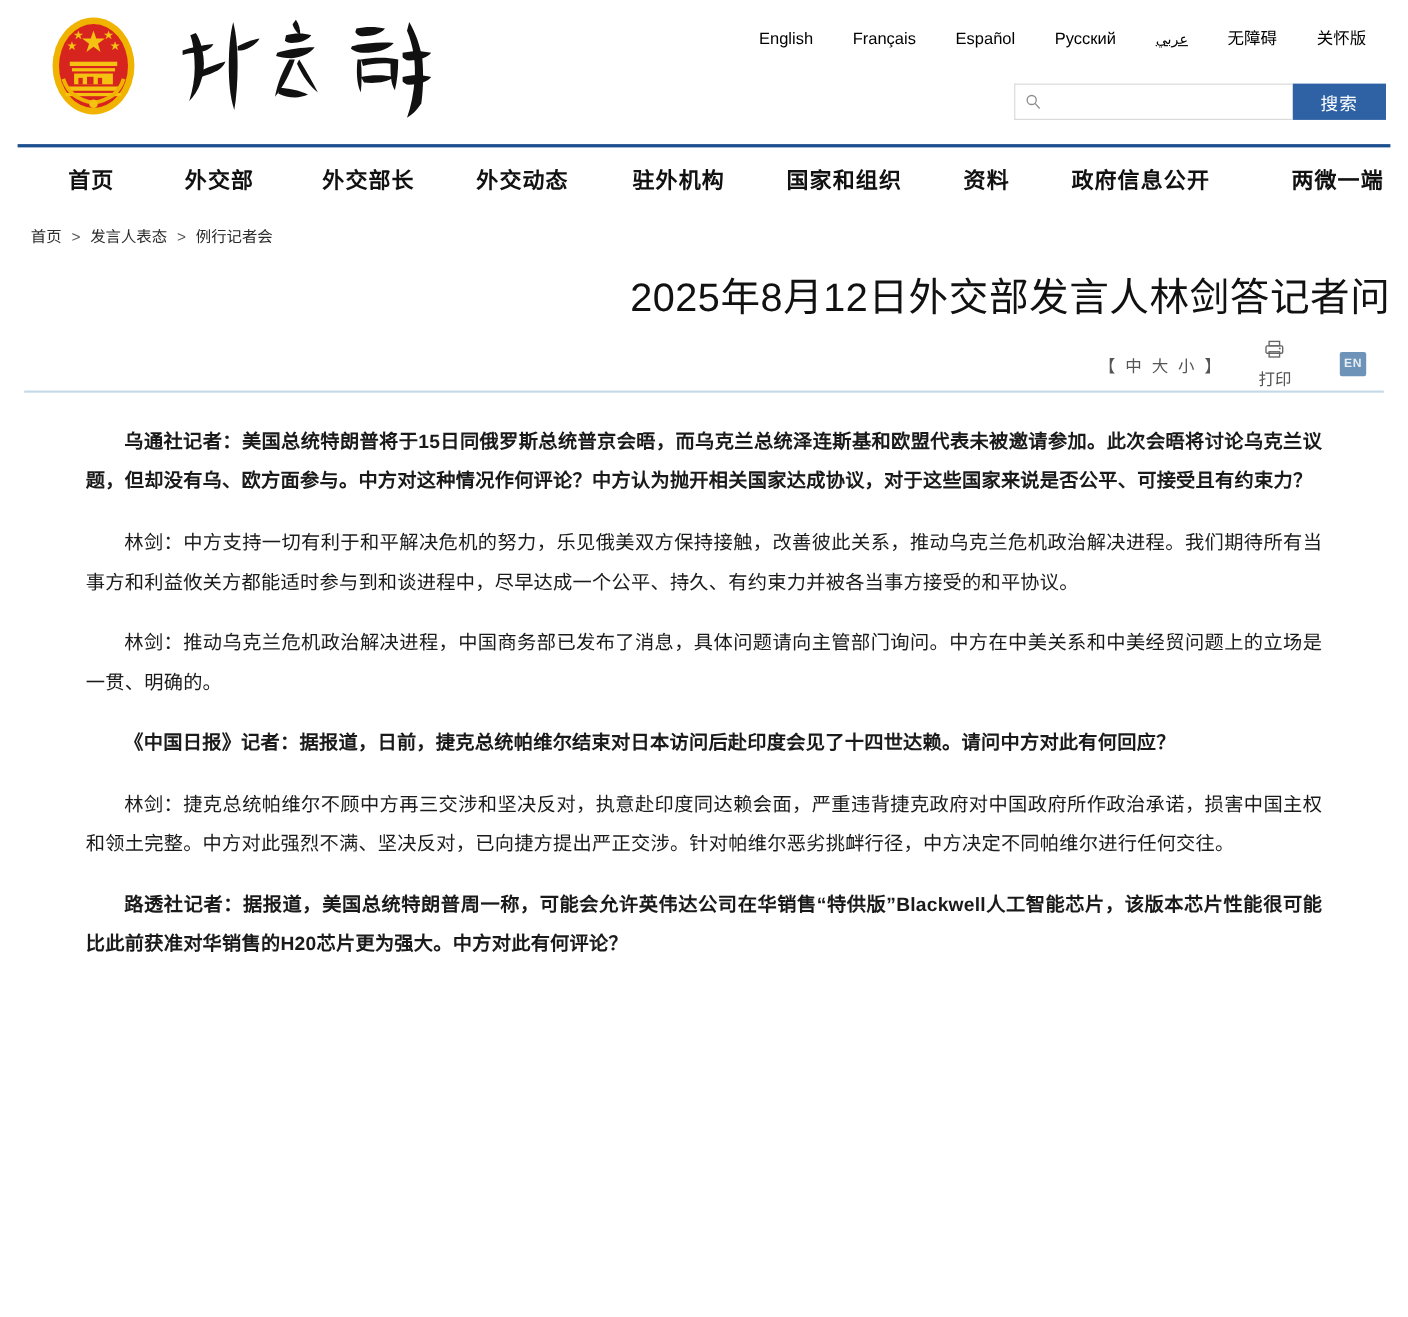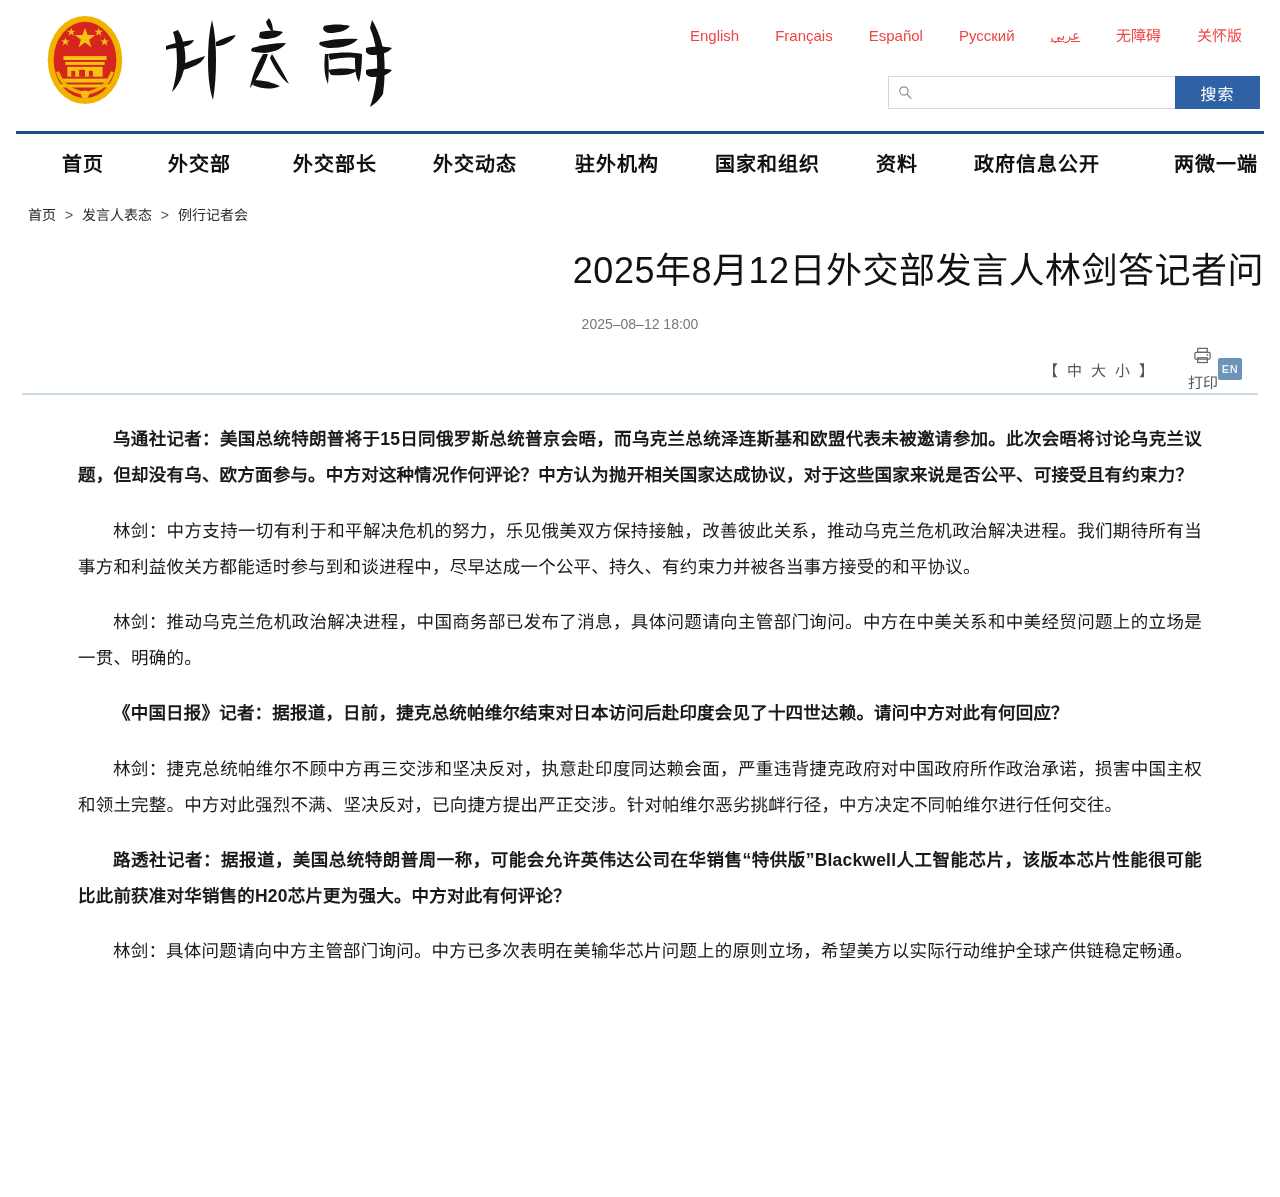--- a/index.html
+++ b/index.html
@@ -31,35 +31,35 @@
   .emblem { width: 98px; height: 98px; display:block; }
   .wordmark { height: 104px; display:block; }
 
   .lang-bar {
     position: absolute;
     right: 20px; top: 26px;
     display: flex; align-items: center;
     gap: 0;
   }
   .lang-bar a {
-    color: #ef4444;
+    color: #000000;
     text-decoration: none;
     font-size: 15px;
     padding: 0 18px;
     line-height: 20px;
     white-space: nowrap;
   }
   .lang-bar a.ar { font-size: 13px; text-decoration: underline; }
 
   .search-wrap {
     position: absolute;
     right: 20px; top: 76px;
     display: flex;
     height: 33px;
-    width: 372px;
+    width: 338px;
   }
   .search-field {
     flex: 1;
     position: relative;
     border: 1px solid #d8d8d8;
     border-right: none;
     background: #fff;
     display: flex; align-items: center;
   }
   .search-icon {
@@ -154,20 +154,21 @@
   .fontsize-group a {
     color: #555; text-decoration: none;
   }
   .print-link {
     display: flex; align-items: center; gap: 6px;
     margin-left: 34px;
     color: #555; text-decoration: none; flex-direction: column;
   }
   .printer-icon { width: 19px; height: 19px; display: block; }
   .en-badge {
+    margin-left: 44px;
     width: 24px; height: 22px;
     background: #6e93b8;
     color: #e7eef5;
     font-size: 11px;
     font-weight: bold;
     display: flex; align-items: center; justify-content: center;
     border-radius: 2px;
     text-decoration: none;
     letter-spacing: 0.5px;
   }
@@ -294,21 +295,20 @@
   <a href="#">首页</a>
   <span class="sep">&gt;</span>
   <a href="#">发言人表态</a>
   <span class="sep">&gt;</span>
   <a href="#">例行记者会</a>
 </div>
 
 <div class="article">
 
   <h1 class="article-title">2025年8月12日外交部发言人林剑答记者问</h1>
-  <div class="article-date">2025–08–12 18:00</div>
 
   <div class="tool-row">
     <div class="fontsize-group">
       <span class="bracket">【</span>
       <a href="#">中</a>
       <a href="#">大</a>
       <a href="#">小</a>
       <span class="bracket">】</span>
     </div>
 
@@ -327,15 +327,14 @@
 
   <div class="divider"></div>
 
   <div class="content">
     <p class="q">乌通社记者：美国总统特朗普将于15日同俄罗斯总统普京会晤，而乌克兰总统泽连斯基和欧盟代表未被邀请参加。此次会晤将讨论乌克兰议题，但却没有乌、欧方面参与。中方对这种情况作何评论？中方认为抛开相关国家达成协议，对于这些国家来说是否公平、可接受且有约束力？</p>
     <p>林剑：中方支持一切有利于和平解决危机的努力，乐见俄美双方保持接触，改善彼此关系，推动乌克兰危机政治解决进程。我们期待所有当事方和利益攸关方都能适时参与到和谈进程中，尽早达成一个公平、持久、有约束力并被各当事方接受的和平协议。</p>
     <p>林剑：推动乌克兰危机政治解决进程，中国商务部已发布了消息，具体问题请向主管部门询问。中方在中美关系和中美经贸问题上的立场是一贯、明确的。</p>
     <p class="q">《中国日报》记者：据报道，日前，捷克总统帕维尔结束对日本访问后赴印度会见了十四世达赖。请问中方对此有何回应？</p>
     <p>林剑：捷克总统帕维尔不顾中方再三交涉和坚决反对，执意赴印度同达赖会面，严重违背捷克政府对中国政府所作政治承诺，损害中国主权和领土完整。中方对此强烈不满、坚决反对，已向捷方提出严正交涉。针对帕维尔恶劣挑衅行径，中方决定不同帕维尔进行任何交往。</p>
     <p class="q">路透社记者：据报道，美国总统特朗普周一称，可能会允许英伟达公司在华销售“特供版”Blackwell人工智能芯片，该版本芯片性能很可能比此前获准对华销售的H20芯片更为强大。中方对此有何评论？</p>
-    <p>林剑：具体问题请向中方主管部门询问。中方已多次表明在美输华芯片问题上的原则立场，希望美方以实际行动维护全球产供链稳定畅通。</p>
   </div>
 </div>
 
 </body></html>

